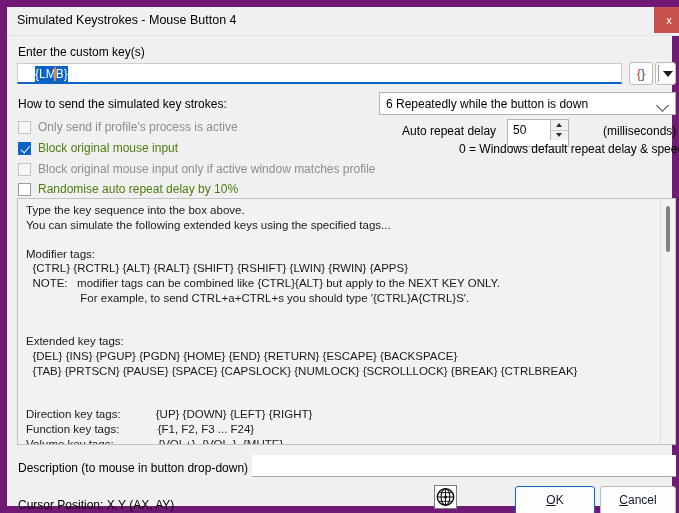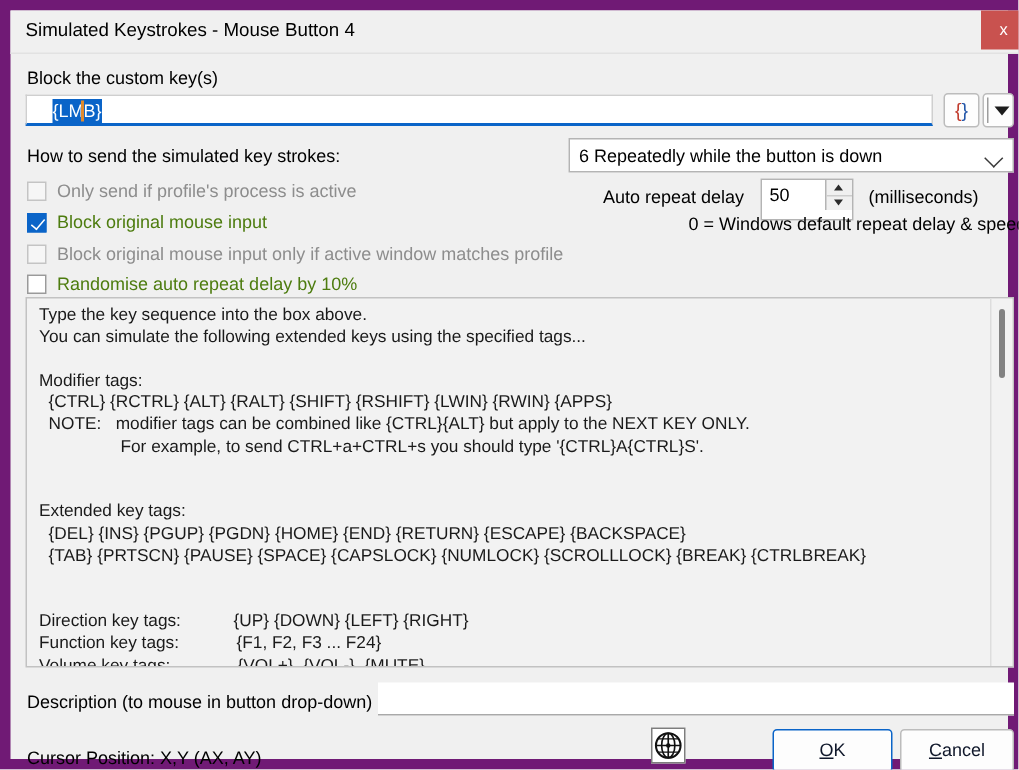--- a/index.html
+++ b/index.html
@@ -262,21 +262,21 @@
   }
   #repeat-spin .btns .dn::after {
     content: "";
     position: absolute;
     left: 5px; top: 3px;
     width: 0; height: 0;
     border-left: 3.5px solid transparent;
     border-right: 3.5px solid transparent;
     border-top: 4px solid #2b2b2b;
   }
-  #repeat-units { left: 572px; top: 117px; text-align: right; }
+  #repeat-units { left: 596px; top: 117px; text-align: right; }
   #repeat-hint  { left: 452px; top: 135px; }
 
   
   #help-box {
     position: absolute;
     left: 10px;
     top: 191px;
     width: 659px;
     height: 247px;
     background: #f2f2f2;
@@ -394,21 +394,21 @@
 </head>
 <body>
 
 <div id="dialog">
 
   <div id="titlebar">
     <div id="title-text">Simulated Keystrokes - Mouse Button 4</div>
     <div id="close-button">x</div>
   </div>
 
-  <div class="lbl" style="left:11px; top:38px;">Block the custom key(s)</div>
+  <div class="lbl" style="left:11px; top:38px;">Enter the custom key(s)</div>
 
   <div id="key-input-wrap">
     <span id="key-input-sel">{LMB}</span>
     <span id="key-input-caret" style="left: 36px;"></span>
   </div>
 
   <div id="braces-button">
     <span class="bl">{</span><span class="br">}</span>
   </div>
 

